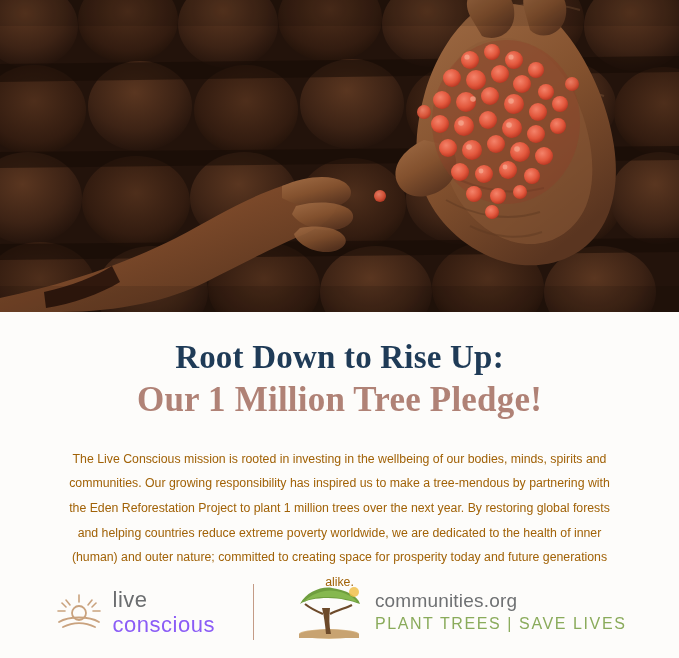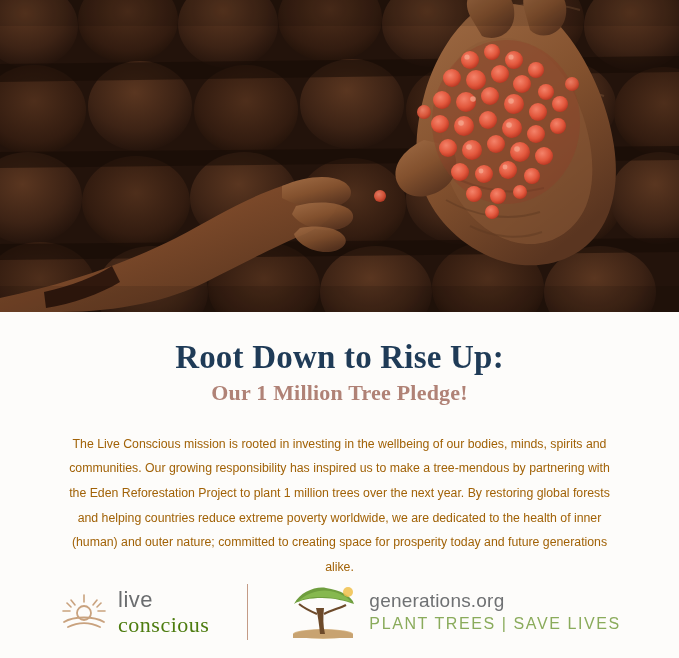--- a/index.html
+++ b/index.html
@@ -45,21 +45,21 @@
     font-weight: bold;
     font-size: 33px;
     line-height: 1.16;
     color: #1f3b57;
     letter-spacing: 0.2px;
     margin: 0 0 4px 0;
   }
   .headline-2 {
     font-family: "Liberation Serif", serif;
     font-weight: bold;
-    font-size: 22px;
+    font-size: 35px;
     line-height: 1.16;
     color: #b08276;
     letter-spacing: 0.2px;
     margin: 0;
   }
   .body-copy {
     margin: 26px auto 0 auto;
     max-width: 560px;
     font-size: 12.3px;
     line-height: 2.0;
@@ -94,23 +94,23 @@
     line-height: 1.0;
   }
   .lc-live {
     font-family: "Liberation Sans", sans-serif;
     font-size: 22px;
     color: #6b6d6f;
     letter-spacing: 0.5px;
     display: block;
   }
   .lc-conscious {
-    font-family: Liberation Serif, serif;
+    font-family: Liberation Sans, sans-serif;
     font-size: 22px;
-    color: #4d7c0f;
+    color: #8b5cf6;
     letter-spacing: 0.5px;
     display: block;
     margin-top: 3px;
   }
   .divider {
     width: 1px;
     height: 56px;
     background: #c49b86;
   }
   .logo-right {
@@ -367,19 +367,19 @@
           <path d="M7 50 C 18 44, 56 44, 67 50 L 67 54 L 7 54 Z" fill="#c8a371"></path>
           <path d="M34 50 C 33 40, 32 32, 30 24 L 38 24 C 37 33, 37 42, 39 50 Z" fill="#6d4a2a"></path>
           <path d="M31 30 C 24 27, 18 24, 13 20" stroke="#6d4a2a" stroke-width="2.2" fill="none"></path>
           <path d="M38 30 C 46 26, 54 24, 60 21" stroke="#6d4a2a" stroke-width="2.2" fill="none"></path>
           <path d="M8 20 C 14 8, 30 2, 40 4 C 54 6, 66 12, 68 20 C 60 17, 48 14, 36 14 C 24 14, 14 16, 8 20 Z" fill="#6f9e3e"></path>
           <path d="M12 18 C 20 9, 34 5, 44 7 C 54 9, 62 13, 65 18 C 56 15, 44 13, 34 13 C 24 13, 16 15, 12 18 Z" fill="#86b84f"></path>
           <circle cx="62" cy="8" r="5" fill="#f0c04a" opacity="0.85"></circle>
         </svg>
       </span>
       <span class="eden-words">
-        <span class="eden-domain">generations.org</span>
+        <span class="eden-domain">communities.org</span>
         <span class="eden-tag">PLANT TREES | SAVE LIVES</span>
       </span>
     </div>
 
   </div>
 </div>
 
 </body></html>

